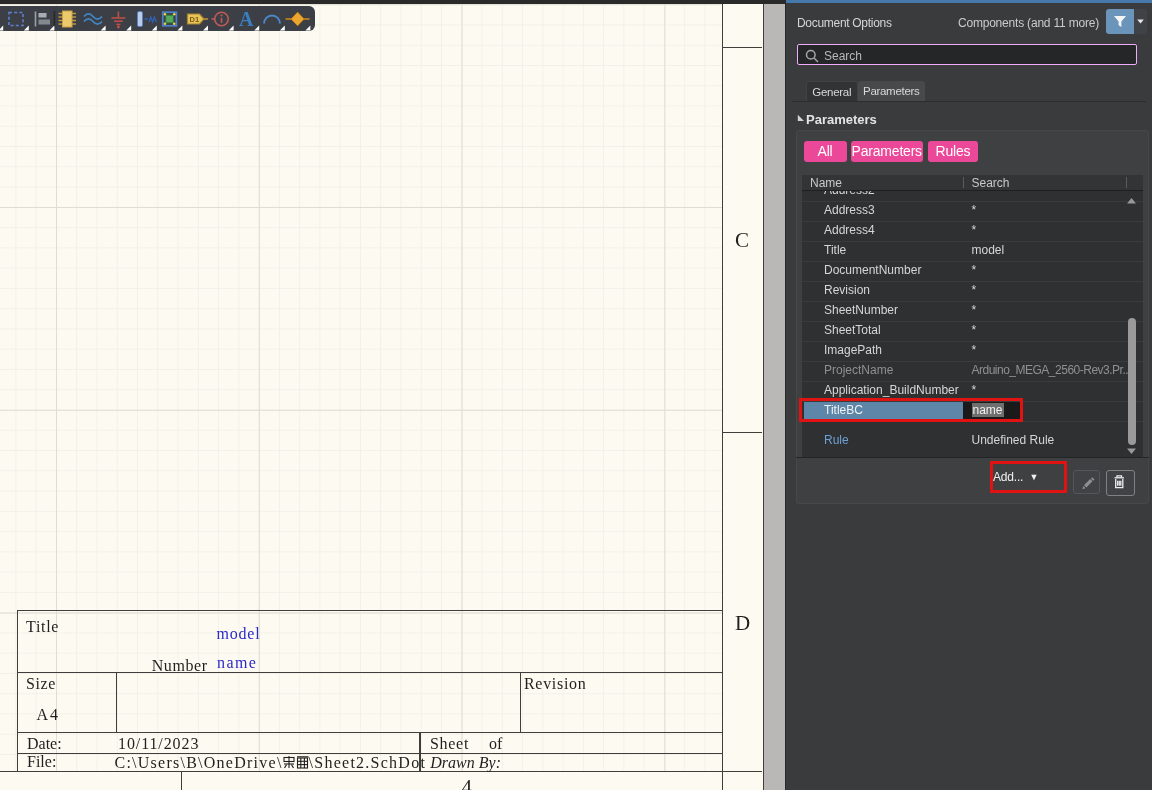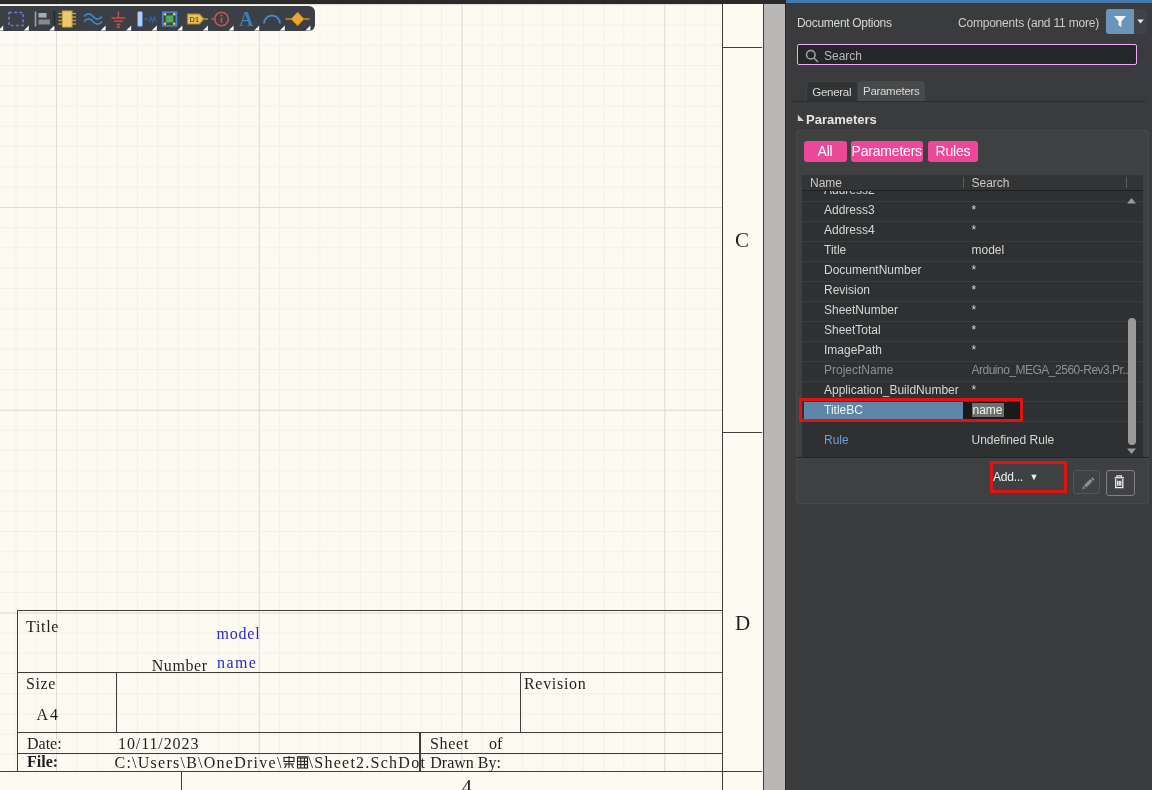--- a/index.html
+++ b/index.html
@@ -77,38 +77,38 @@
   <div class="abs ser blue" style="left:216.5px;top:625px;letter-spacing:0.8px;">model</div>
   <div class="abs ser blue" style="left:217px;top:654.3px;letter-spacing:1.4px;">name</div>
   <div class="abs ser" style="left:26px;top:674.8px;letter-spacing:0.6px;">Size</div>
   <div class="abs ser" style="left:126.7px;top:657px;letter-spacing:0.6px;margin-left:25px;">Number</div>
   <div class="abs ser" style="left:524px;top:674.8px;letter-spacing:0.7px;">Revision</div>
   <div class="abs ser" style="left:36.5px;top:705.7px;letter-spacing:2px;">A4</div>
   <div class="abs ser" style="left:27px;top:734.7px;">Date:</div>
   <div class="abs ser" style="left:118px;top:734.7px;letter-spacing:0.9px;">10/11/2023</div>
   <div class="abs ser" style="left:430px;top:734.7px;letter-spacing:0.7px;">Sheet</div>
   <div class="abs ser" style="left:489px;top:734.7px;">of</div>
-  <div class="abs ser" style="left:27px;top:753px;font-weight:bold;">File:</div>
+  <div class="abs ser" style="left:27px;top:753px;">File:</div>
   <div class="abs ser" style="left:114.5px;top:753.9px;letter-spacing:1.25px;" id="fpath">C:\Users\B\OneDrive\<svg width="26" height="13" viewBox="0 0 26 13" style="vertical-align:-1px">
         <g stroke="#1f1f1f" stroke-width="1.1" fill="none">
           <rect x="1" y="1.5" width="10" height="4"></rect>
           <line x1="1" y1="8" x2="11" y2="8"></line>
           <line x1="6" y1="0" x2="6" y2="8"></line>
           <line x1="3.5" y1="8.6" x2="1.5" y2="12"></line>
           <line x1="6" y1="8" x2="6" y2="12"></line>
           <line x1="8.5" y1="8.6" x2="10.5" y2="12"></line>
           <rect x="14.5" y="2" width="10" height="10"></rect>
           <line x1="14" y1="0.8" x2="25.5" y2="0.8"></line>
           <line x1="14.5" y1="5.3" x2="24.5" y2="5.3"></line>
           <line x1="14.5" y1="8.6" x2="24.5" y2="8.6"></line>
           <line x1="17.8" y1="2" x2="17.8" y2="12"></line>
           <line x1="21.4" y1="2" x2="21.4" y2="12"></line>
         </g>
       </svg>\Sheet2.SchDot</div>
-  <div class="abs ser" style="left:430.3px;top:753.5px;">Drawn By:</div>
+  <div class="abs ser" style="left:430.3px;top:753.5px;font-style:italic;">Drawn By:</div>
 
   <div id="tbar" class="abs">
   <svg width="325" height="25" viewBox="0 0 325 25">
     <rect x="19" y="6.5" width="14" height="13" fill="none" stroke="#5c7fd0" stroke-width="1.6" stroke-dasharray="3 2.2"></rect>
     <line x1="45.5" y1="5.5" x2="45.5" y2="20.5" stroke="#9aa0a6" stroke-width="1.6"></line>
     <rect x="48.5" y="7" width="8" height="4.5" fill="#a7adb3"></rect>
     <rect x="48.5" y="13.5" width="11.5" height="5" fill="#83898f"></rect>
     <line x1="64.4" y1="5" x2="64.4" y2="21" stroke="#26282c" stroke-width="1.6"></line>
     <g stroke="#c09c40" stroke-width="1.4">
       <line x1="68.5" y1="7.5" x2="72.5" y2="7.5"></line>

